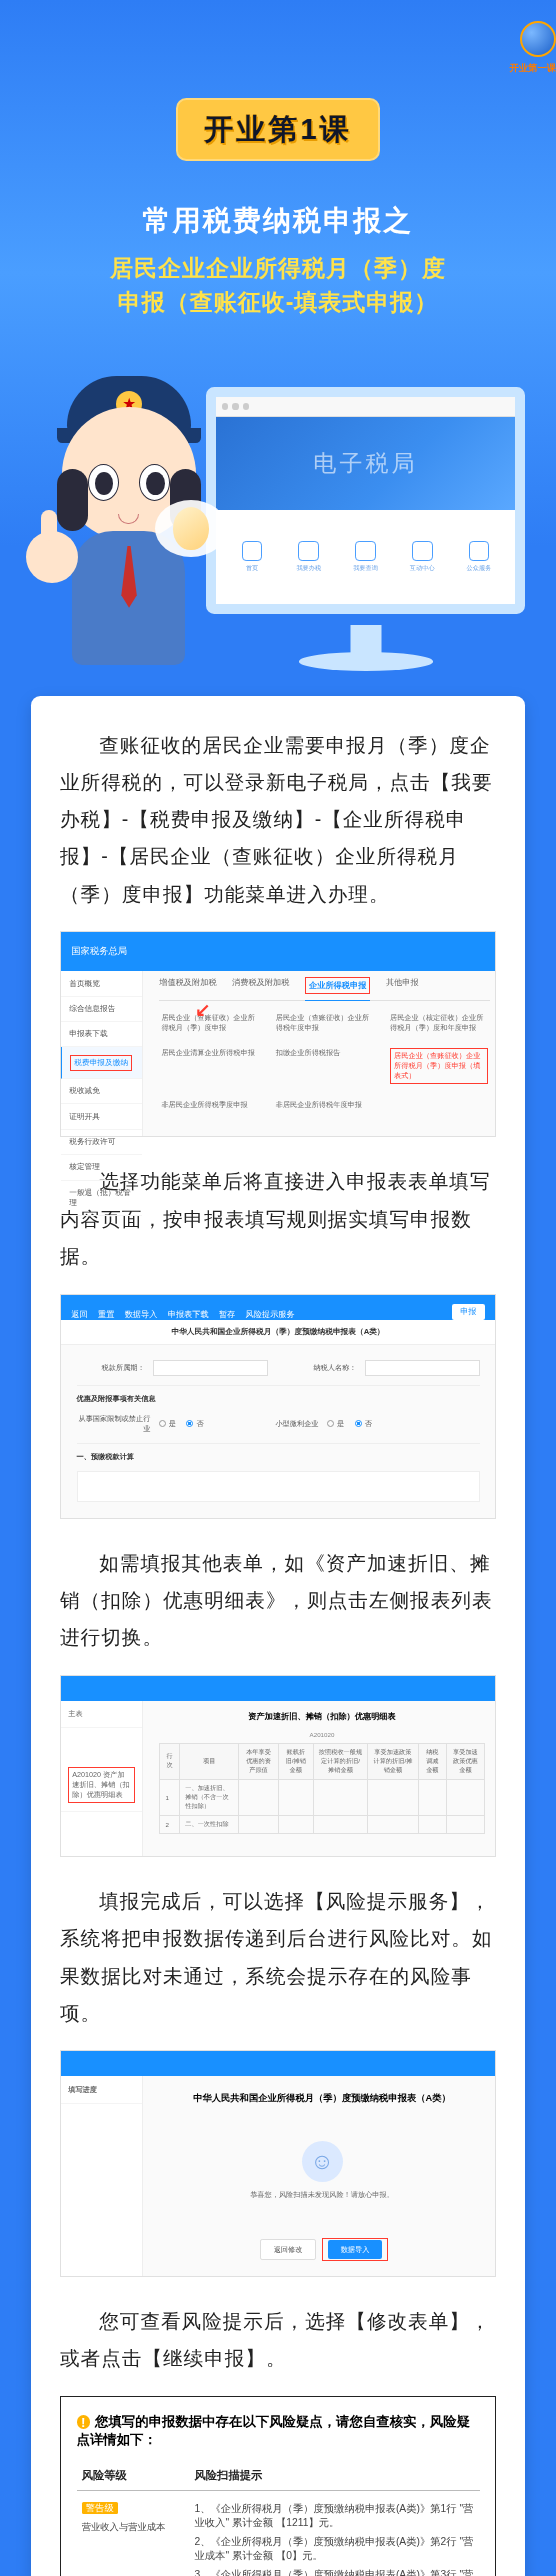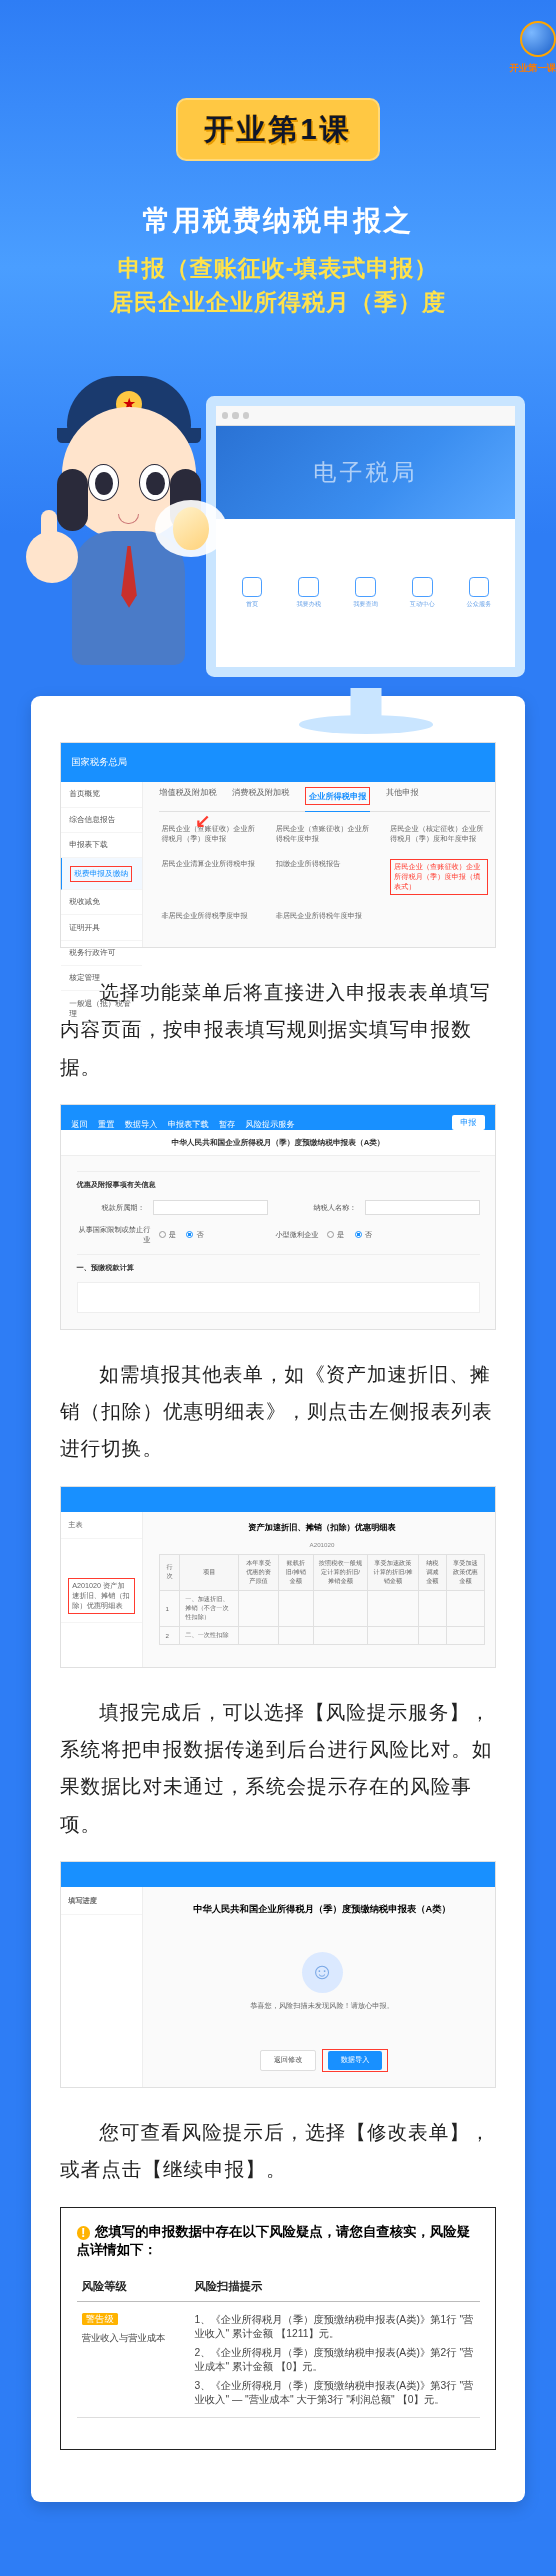--- a/index.html
+++ b/index.html
@@ -217,23 +217,23 @@
   height: 31px;
   background: #ffe4cc;
   border-radius: 7.7px;
   position: absolute;
   top: 134px;
   left: 0;
 }
 .monitor {
   position: absolute;
   right: 0;
-  top: 40px;
+  top: 31px;
   width: 319px;
-  height: 281px;
+  height: 227px;
   background: #eaf4ff;
   border: 10.3px solid #c9e5ff;
   border-radius: 8.2px;
 }
 .monitor-stand {
   position: absolute;
   bottom: -52px;
   left: 50%;
   transform: translateX(-50%);
   width: 31px;
@@ -593,22 +593,22 @@
       <div class="logo-text">开业第一课</div>
     </div>
   </div>
 
   <div class="header">
     <div class="title-badge">开业第1课</div>
   </div>
 
   <div class="intro-box">
     <div class="intro-title">常用税费纳税申报之</div>
+    <div class="intro-subtitle">居民企业企业所得税月（季）度</div>
     <div class="intro-subtitle">申报（查账征收-填表式申报）</div>
-    <div class="intro-subtitle">居民企业企业所得税月（季）度</div>
   </div>
 
   <div class="hero-area">
     <div class="monitor">
       <div class="monitor-screen">
         <div class="monitor-top">
           <div class="monitor-dot"></div>
             <div class="monitor-dot"></div>
             <div class="monitor-dot"></div>
         </div>
@@ -661,20 +661,21 @@
       <div class="char-mouth"></div>
       <div class="char-body"></div>
       <div class="char-tie"></div>
       <div class="char-hand"></div>
       <div class="char-finger"></div>
     </div>
   </div>
 
   <div class="content-card">
 
+    <p class="content-para">查账征收的居民企业需要申报月（季）度企业所得税的，可以登录新电子税局，点击【我要办税】-【税费申报及缴纳】-【企业所得税申报】-【居民企业（查账征收）企业所得税月（季）度申报】功能菜单进入办理。</p>
 
     <div class="screenshot">
       <div class="ss-header">国家税务总局</div>
       <div class="ss-body" style="padding:0;min-height:165px;position:relative;">
         <div class="ss-sidebar">
           <div class="ss-side-item">首页概览</div>
           <div class="ss-side-item">综合信息报告</div>
           <div class="ss-side-item">申报表下载</div>
           <div class="ss-side-item active"><span class="hl-red-box">税费申报及缴纳</span></div>
           <div class="ss-side-item">税收减免</div>
@@ -712,28 +713,28 @@
         <span>返回</span>
         <span>重置</span>
         <span>数据导入</span>
         <span>申报表下载</span>
         <span>暂存</span>
         <span>风险提示服务</span>
         <span style="margin-left:auto;background:#fff;color:#1890ff;padding:2.1px 8.2px;border-radius:2.1px;">申报</span>
       </div>
       <div class="ss2-ribbon">中华人民共和国企业所得税月（季）度预缴纳税申报表（A类）</div>
       <div class="ss2-content">
-        <div class="form-group" style="border-top:0.5px solid #eee;padding-top:8.2px;">
-          <span style="font-weight:600;color:#333;">优惠及附报事项有关信息</span>
-        </div>
         <div class="form-group">
           <span class="form-label">税款所属期：</span>
           <span class="form-input"></span>
           <span class="form-label" style="margin-left:20.6px;">纳税人名称：</span>
           <span class="form-input"></span>
+        </div>
+        <div class="form-group" style="border-top:0.5px solid #eee;padding-top:8.2px;">
+          <span style="font-weight:600;color:#333;">优惠及附报事项有关信息</span>
         </div>
         <div class="form-group">
           <span class="form-label">从事国家限制或禁止行业</span>
           <span class="form-radio"></span>
             <span>是</span>
           <span style="width:10.3px"></span>
           <span class="form-radio checked"></span>
             <span>否</span>
           <span class="form-label" style="margin-left:41px;">小型微利企业</span>
           <span class="form-radio"></span>

